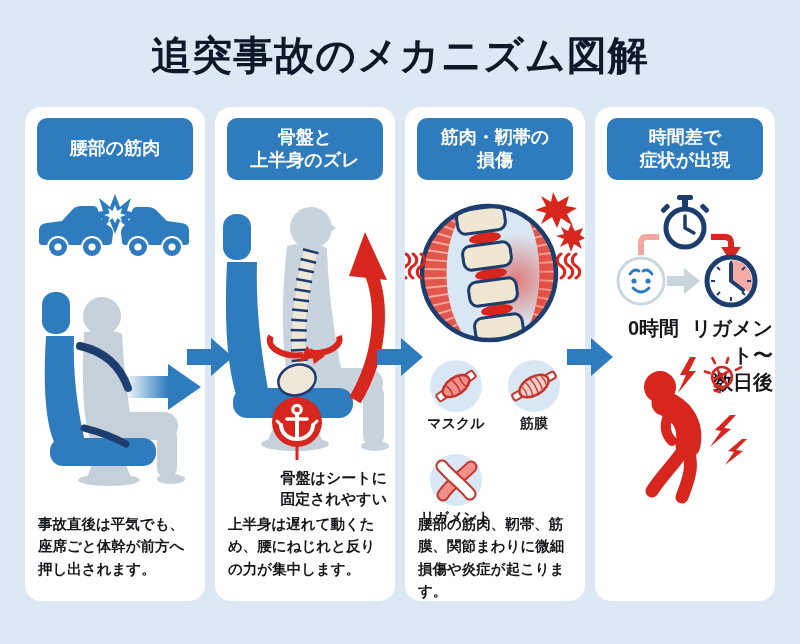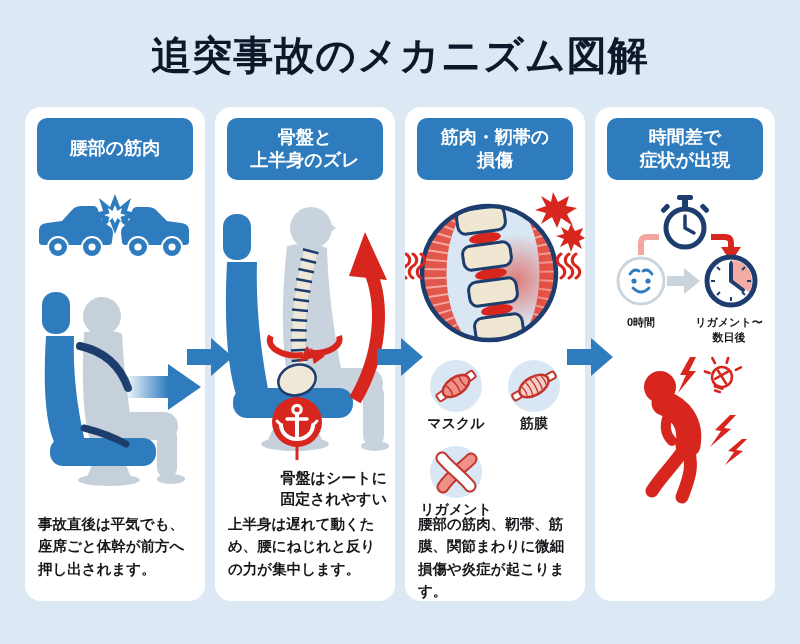--- a/index.html
+++ b/index.html
@@ -31,27 +31,27 @@
   }
   .illus{display:block;margin:0 auto;}
   .caption{
     position:absolute;top:352px;left:0;right:0;text-align:right;
     font-size:15px;font-weight:700;line-height:1.4;white-space:pre-line;margin:8px;
   }
   .flow-arrow{position:absolute;top:336px;width:46px;height:42px;}
   .fa1{left:187px}.fa2{left:377px}.fa3{left:567px}
   .tissue-grid{
     position:absolute;top:252px;left:0;right:0;
-    display:grid;grid-template-columns:1fr 1fr;row-gap:12px;justify-items:center;
+    display:grid;grid-template-columns:1fr 1fr;row-gap:20px;justify-items:center;
     padding:0 12px;
   }
   .tissue{display:flex;flex-direction:column;align-items:center;}
   .tissue-label{font-size:14px;font-weight:700;margin-top:2px;}
   .timeline{position:absolute;top:86px;left:0;right:0;height:162px;}
-  .t-label{position:absolute;top:122px;font-size:11px;font-weight:700;text-align:center;white-space:pre-line;line-height:1.35;}
+  .t-label{position:absolute;top:122px;font-size:20px;font-weight:700;text-align:right;white-space:pre-line;line-height:1.35;}
   .t-start{left:8px;width:76px;}
   .t-end{left:90px;width:88px;}
   .pain-wrap{position:absolute;top:248px;left:15px;}
 </style>
 </head>
 <body>
 
 <h1 class="title">追突事故のメカニズム図解</h1>
 
 <div class="card c1">

